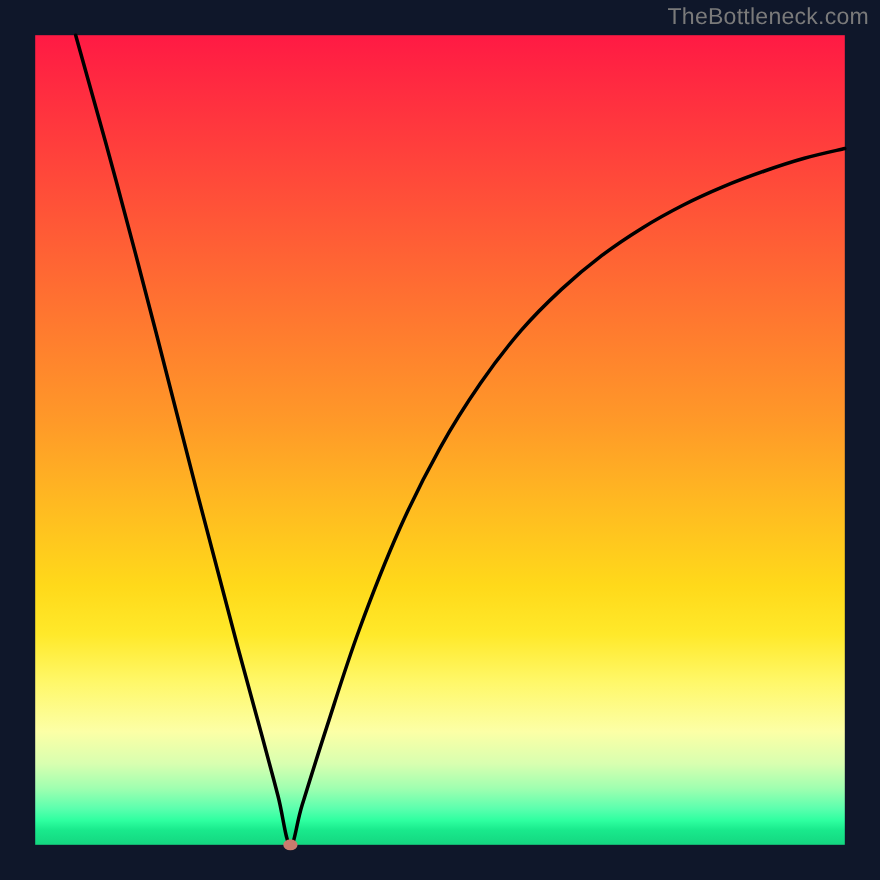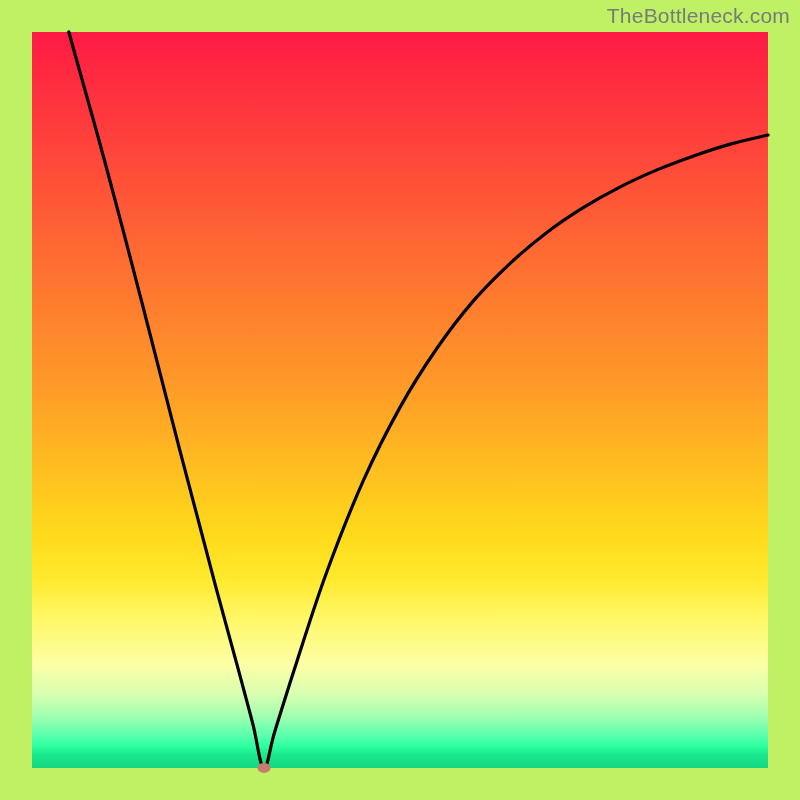--- a/index.html
+++ b/index.html
@@ -8,21 +8,21 @@
     width: 800px;
     height: 800px;
     background: #000;
     overflow: hidden;
     font-family: Arial, Helvetica, sans-serif;
   }
   .wrap {
     position: relative;
     width: 800px;
     height: 800px;
-    background: #bef264;
+    background: #0f172a;
   }
   .plot-area {
     position: absolute;
     left: 32px;
     top: 32px;
     width: 736px;
     height: 736px;
     background: linear-gradient(to bottom,
       #ff1a44 0%,
       #ff3a3d 12%,

